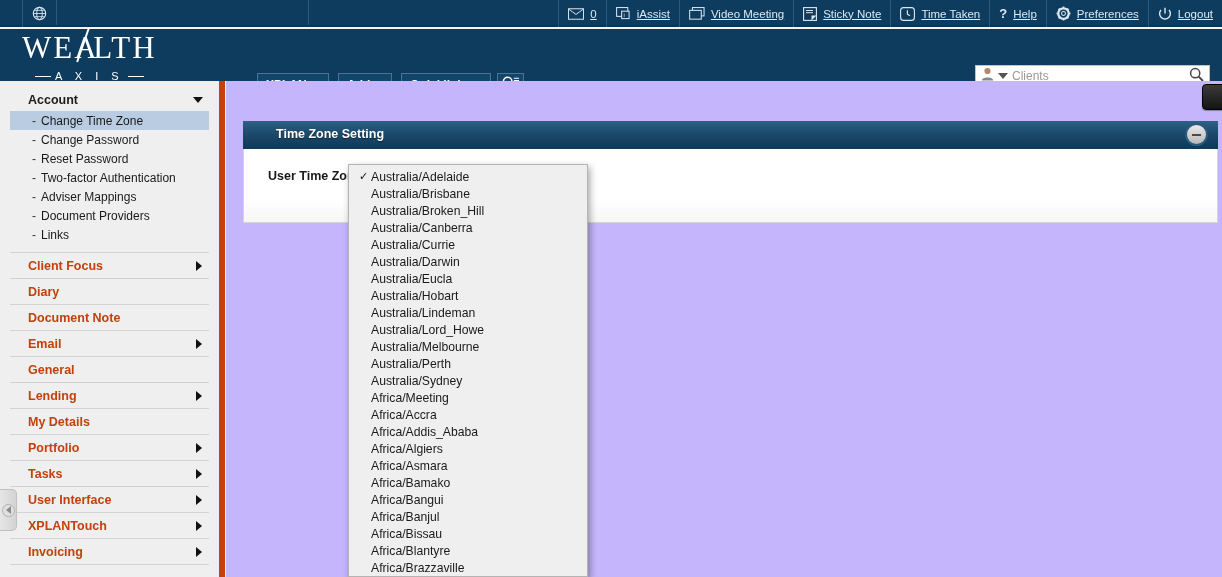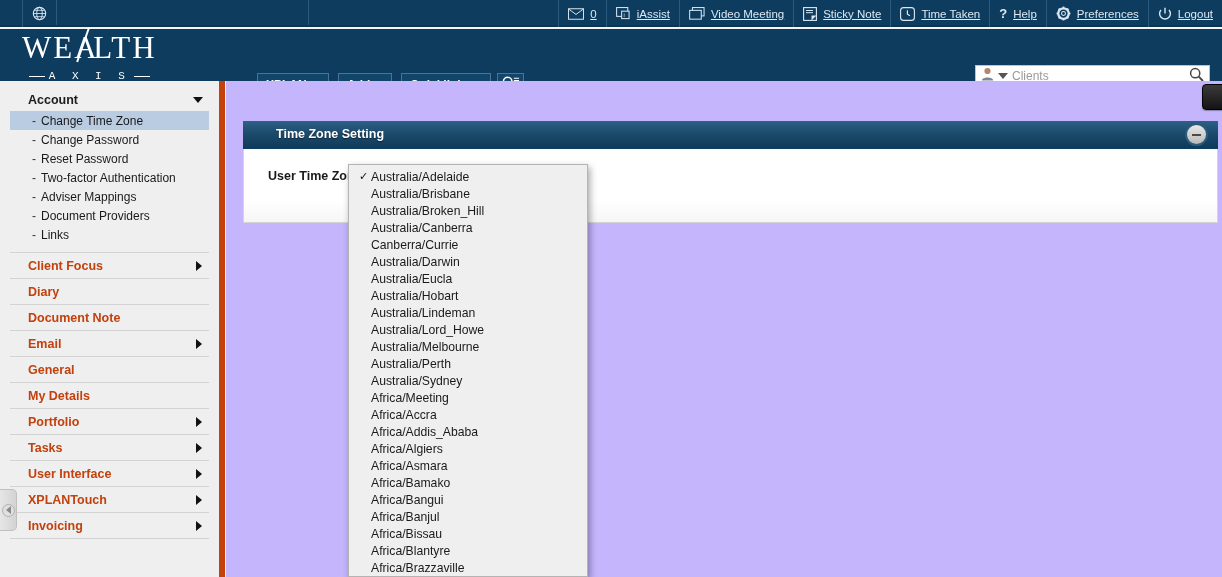--- a/index.html
+++ b/index.html
@@ -46,21 +46,21 @@
   }
   #logo .w1 .slash{
     position:relative; display:inline-block; width:19px;
   }
   #logo .w1 .slash:before{
     content:""; position:absolute; left:8px; top:-5px;
     width:2px; height:36px; background:#fff;
     transform:rotate(19deg);
   }
   #logo .w2{
-    font-family:Liberation Mono, monospace;
+    font-family:Liberation Sans, sans-serif;
     font-size:11px; letter-spacing:5px; line-height:14px;
     display:flex; align-items:center; gap:4px; justify-content:center;
     margin-top:5px;
   }
   #logo .w2 .bar{display:inline-block;width:16px;height:1px;background:#fff;}
   .navbtn{
     position:absolute; top:44px;
     height:23px;
     border:1px solid #4c7394;
     background:#11456a;
@@ -423,20 +423,24 @@
     <span class="lbl">Document Note</span>
   </div>
   <div class="sec">
     <span class="lbl">Email</span>
     <span class="caret-rt"></span>
   </div>
   <div class="sec">
     <span class="lbl">General</span>
   </div>
   <div class="sec">
+    <span class="lbl">Lending</span>
+    <span class="caret-rt"></span>
+  </div>
+  <div class="sec">
     <span class="lbl">My Details</span>
   </div>
   <div class="sec">
     <span class="lbl">Portfolio</span>
     <span class="caret-rt"></span>
   </div>
   <div class="sec">
     <span class="lbl">Tasks</span>
     <span class="caret-rt"></span>
   </div>
@@ -493,21 +497,21 @@
   <div class="dd-item">
       <span class="dd-check"></span>
       <span class="dd-text">Australia/Broken_Hill</span>
     </div>
   <div class="dd-item">
       <span class="dd-check"></span>
       <span class="dd-text">Australia/Canberra</span>
     </div>
   <div class="dd-item">
       <span class="dd-check"></span>
-      <span class="dd-text">Canberra/Currie</span>
+      <span class="dd-text">Australia/Currie</span>
     </div>
   <div class="dd-item">
       <span class="dd-check"></span>
       <span class="dd-text">Australia/Darwin</span>
     </div>
   <div class="dd-item">
       <span class="dd-check"></span>
       <span class="dd-text">Australia/Eucla</span>
     </div>
   <div class="dd-item">

